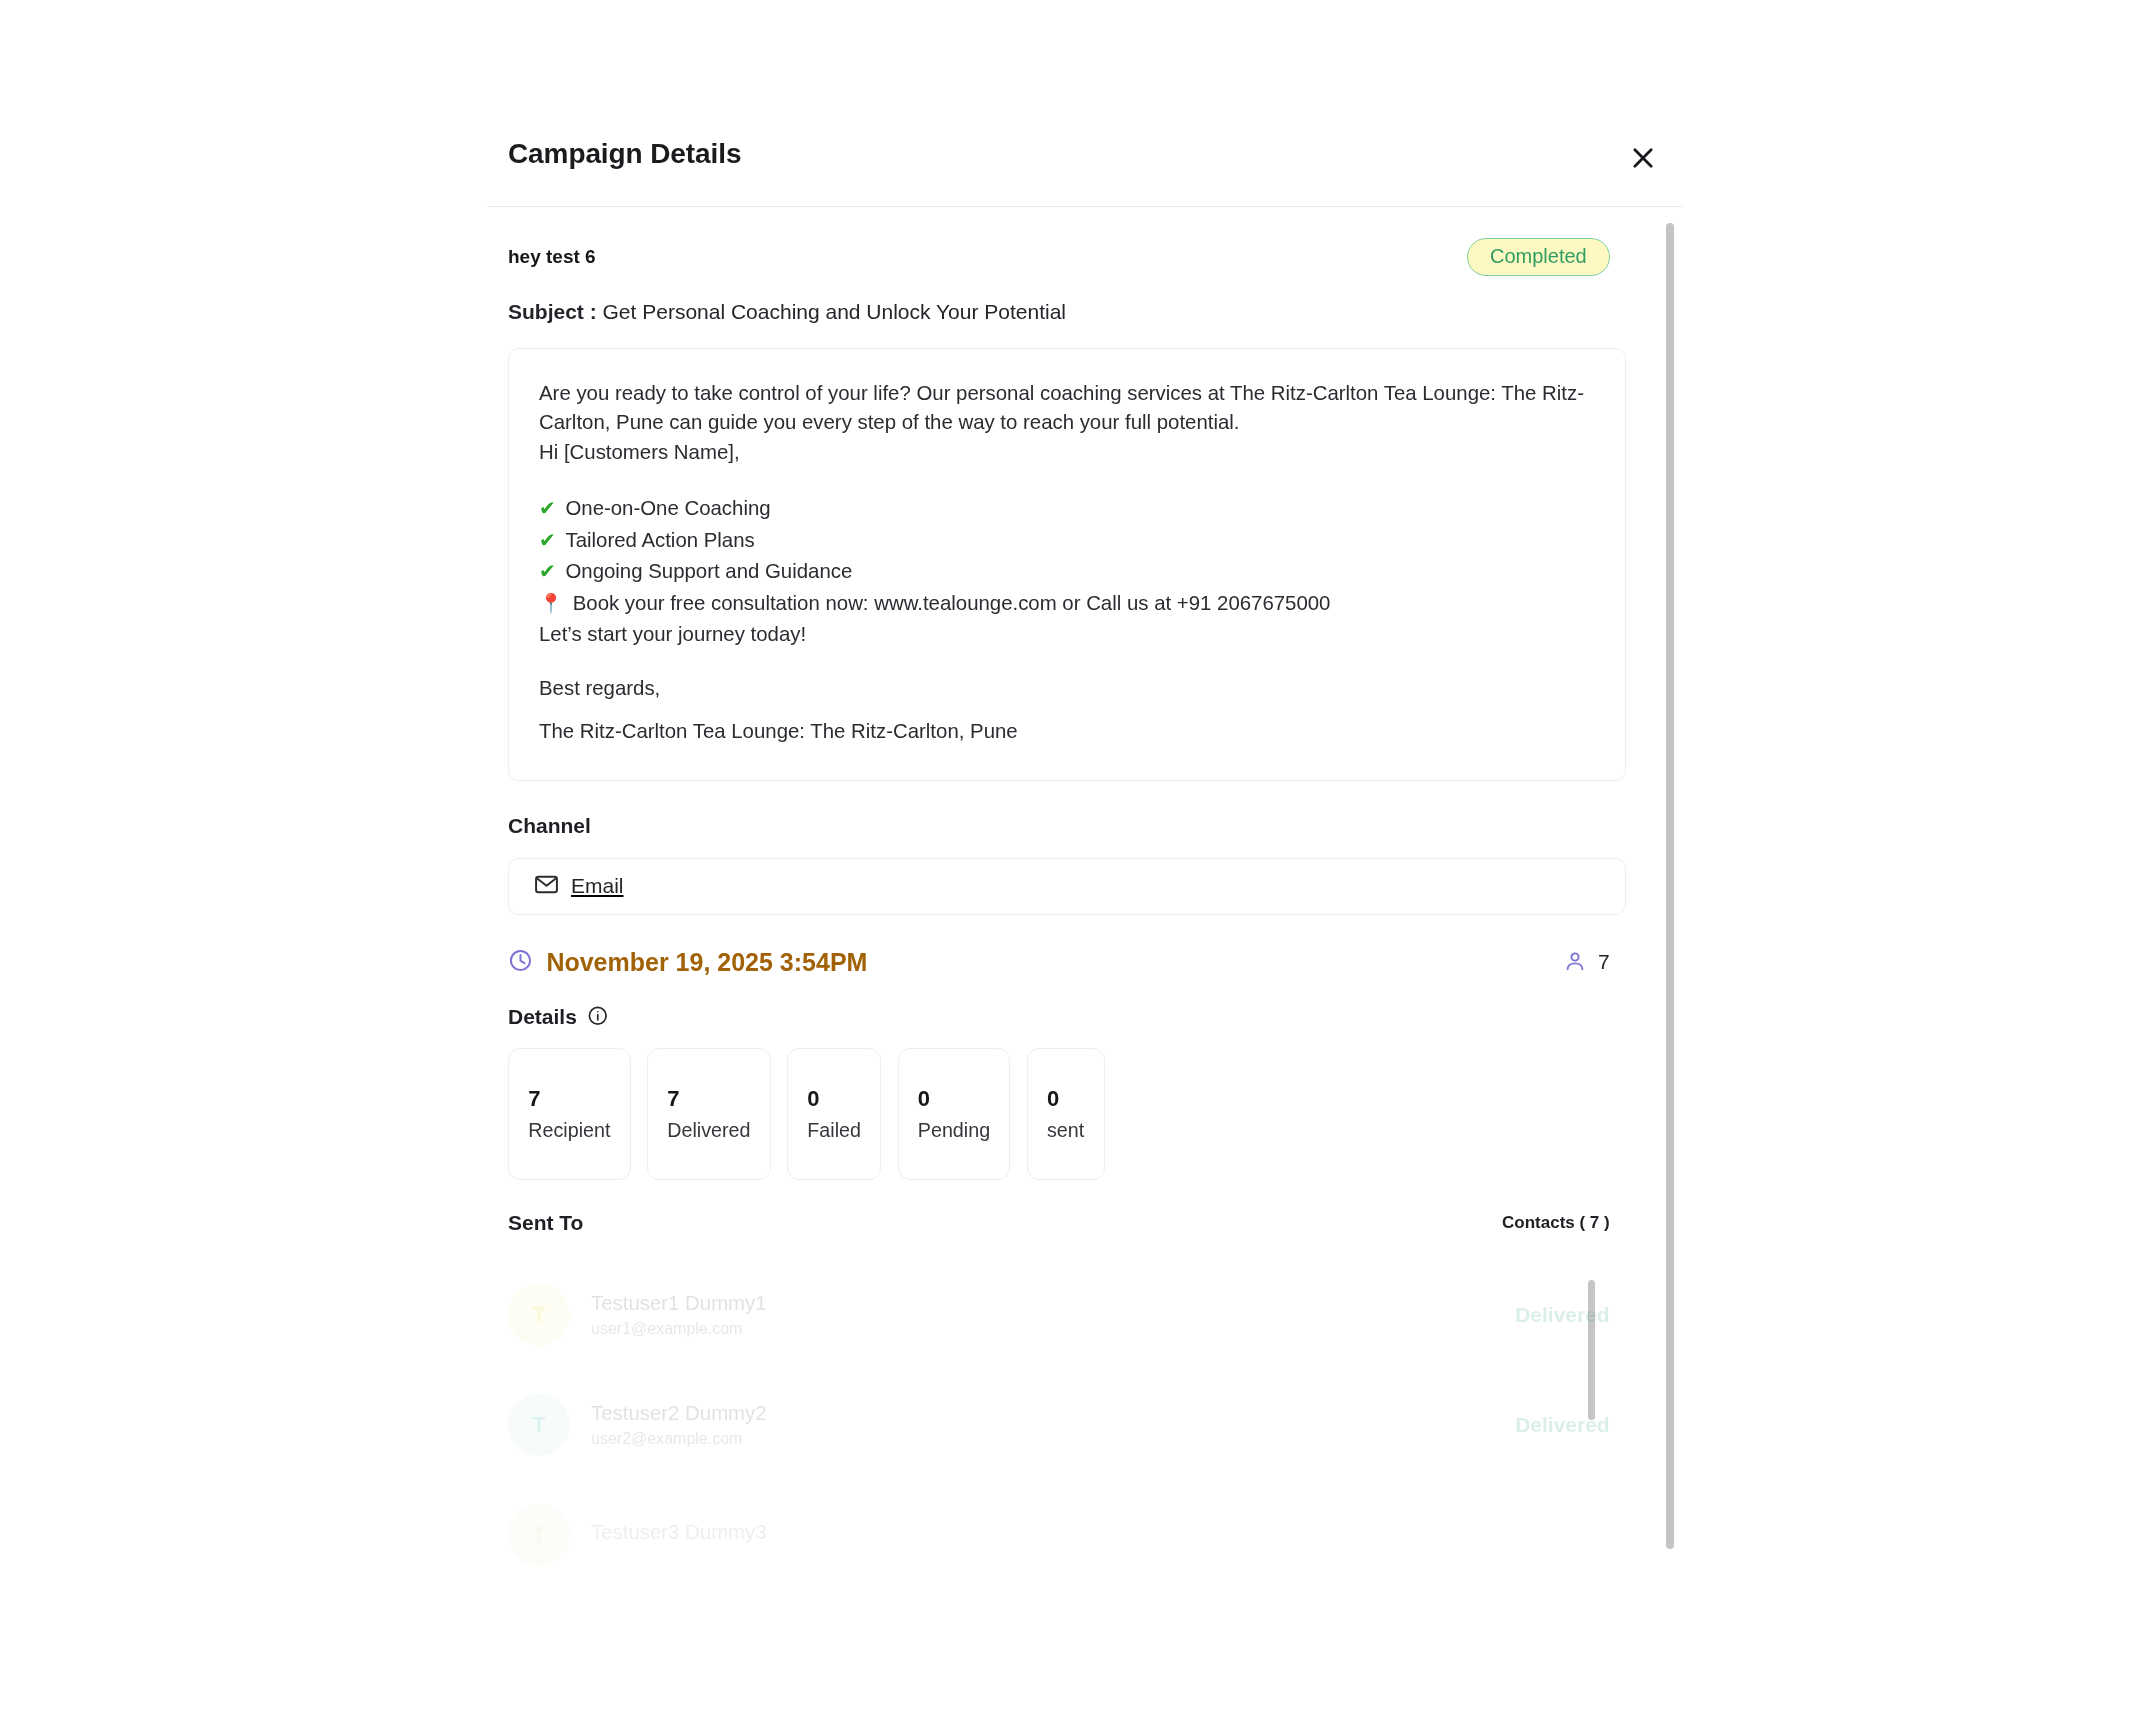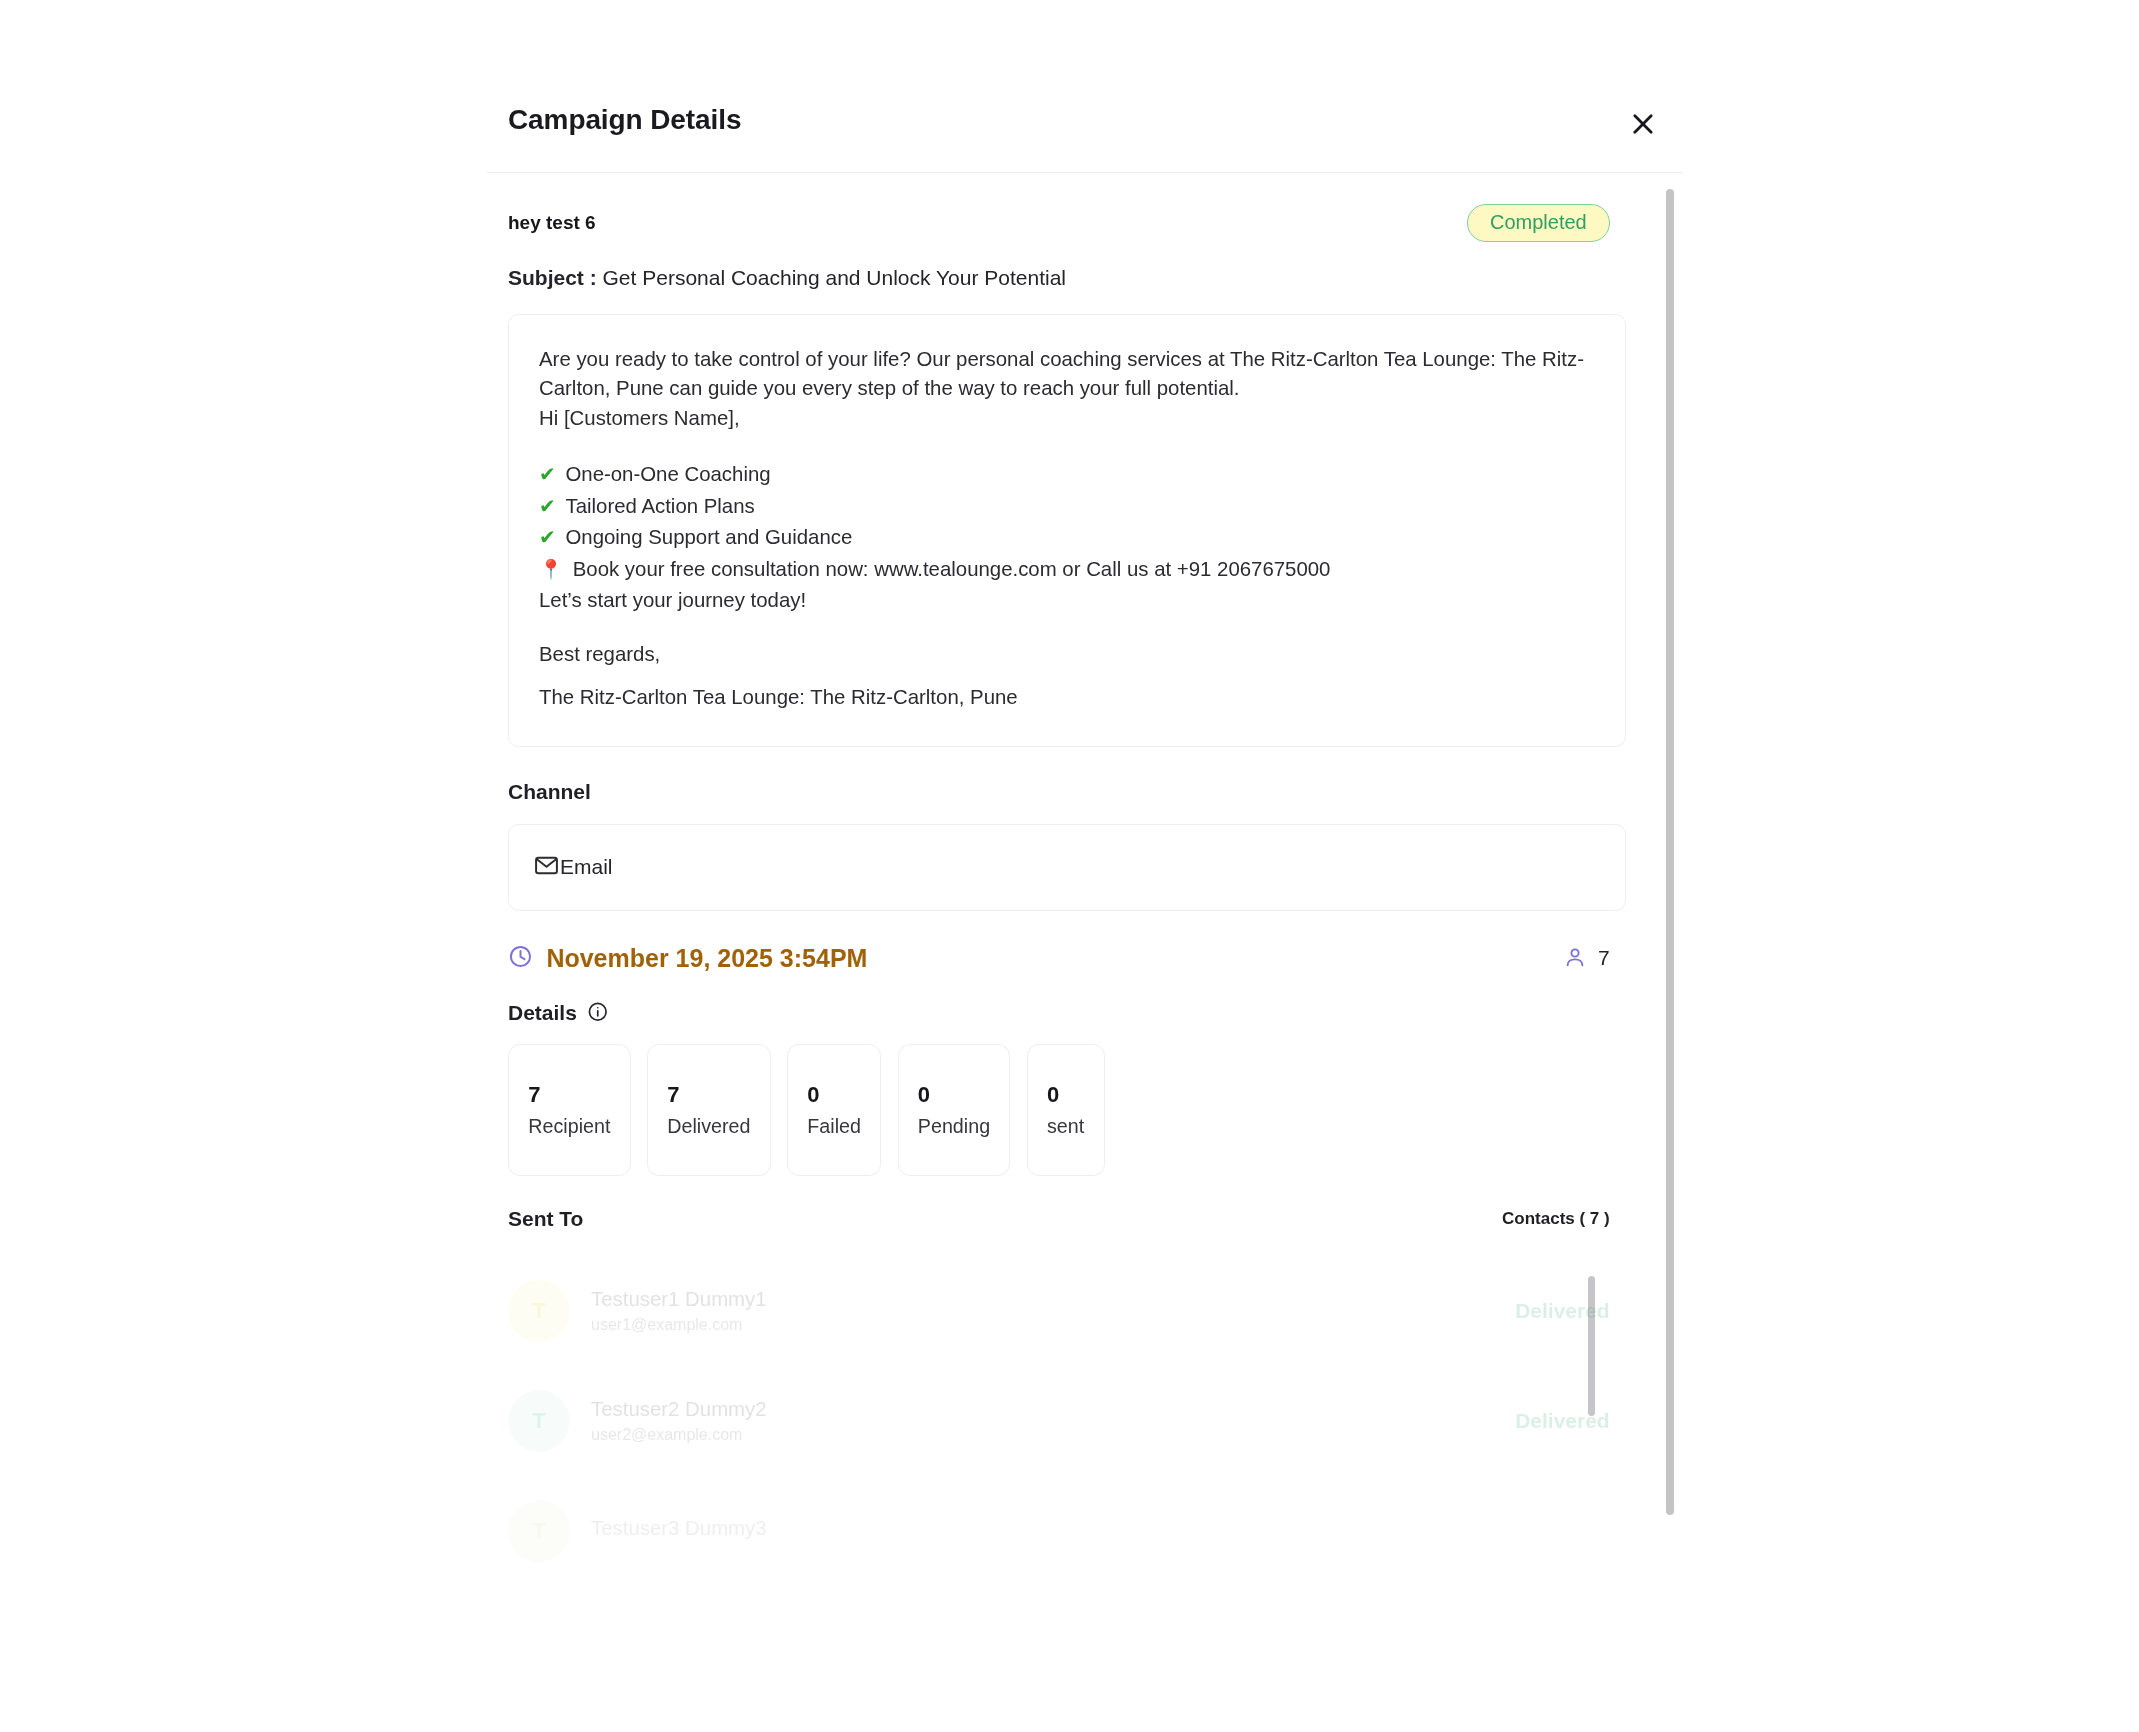--- a/index.html
+++ b/index.html
@@ -26,20 +26,21 @@
     height: 1733px;
     background: #ffffff;
     display: flex;
     flex-direction: column;
   }
   .modal-header {
     position: relative;
     height: 173px;
     border-bottom: 1.5px solid #ececee;
     flex: 0 0 auto;
+    margin-top: 34px;
   }
   .modal-title {
     position: absolute;
     left: 21px;
     top: 104px;
     font-size: 28px;
     font-weight: 700;
     color: #1b1b1f;
     letter-spacing: -0.1px;
   }
@@ -142,26 +143,27 @@
   .section-label {
     margin-top: 33px;
     font-size: 21px;
     font-weight: 700;
     color: #1f1f25;
   }
   .channel-field {
     margin-top: 19.3px;
     border: 1.5px solid #eeeef0;
     border-radius: 10.4px;
-    height: 87px;
+    height: 57px;
     display: flex;
     align-items: center;
     padding: 0 25px;
-    gap: 1px;
+    gap: 12px;
     background: #fff;
+    text-decoration: underline;
   }
   .channel-name { font-size: 21px; color: #24242a; }
 
   
   .date-row {
     margin-top: 33px;
     display: flex;
     align-items: center;
     justify-content: space-between;
     padding-right: 16.3px;

